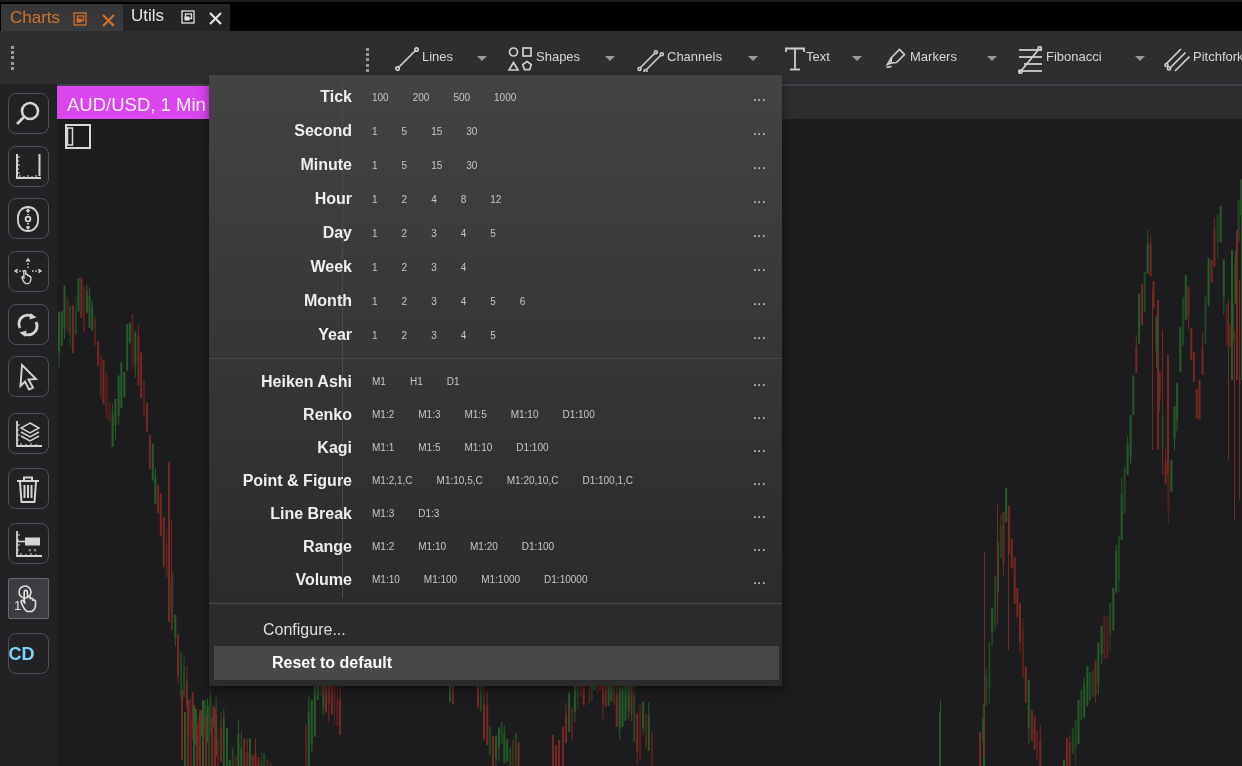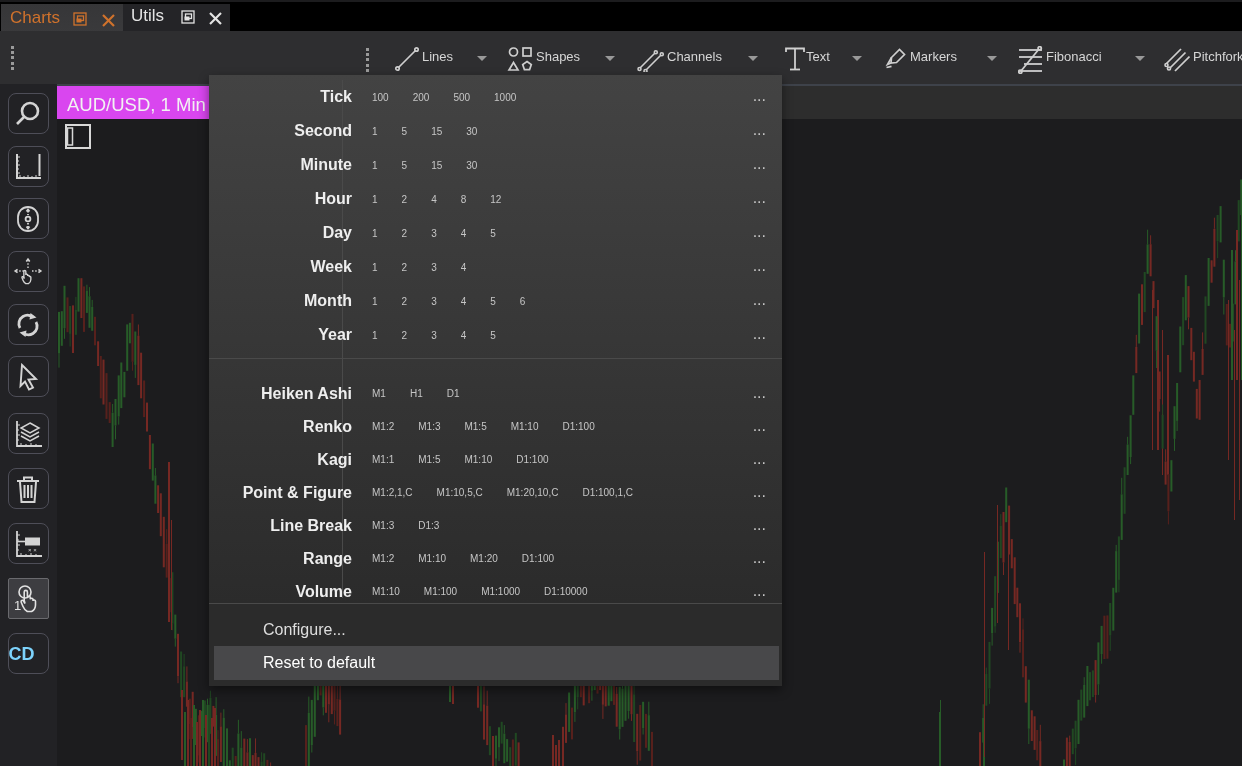--- a/index.html
+++ b/index.html
@@ -63,24 +63,24 @@
   border-top:1px solid #4a4a4a; }
 .mrow { position:relative; display:flex; align-items:center;padding-left:18px; }
 .mlabel { width:125px; text-align:right; font-size:16px; font-weight:bold; color:#eeeeee;
   flex:0 0 125px; }
 .mvals { margin-left:20px; display:flex; gap:24px; font-size:10px; color:#c6c6c6; }
 .mdots { position:absolute; right:16px; top:50%; transform:translateY(-58%);
   font-size:16px; color:#c6c6c6; }
 #msep1 { position:absolute; left:0px; top:283px; width:573px; height:1px; background:#4a4a4a; }
 #vline { position:absolute; left:133px; top:5px; width:1px; height:518px; background:#4a4a4a; }
 #sec1 { position:absolute; left:0; top:5px; width:573px; }
-#sec2 { position:absolute; left:0; top:290px; width:573px;margin-top:12px; }
+#sec2 { position:absolute; left:0; top:290px; width:573px; }
 #configure { position:absolute; left:54px; top:546px; font-size:16px; color:#dedede; }
 #reset { position:absolute; left:5px; top:571px; width:565px; height:34px; background:#48484a; }
-#reset span { position:absolute; left:49px; top:8px; font-size:16px; color:#ffffff; }
+#reset span { position:absolute; left:58px; top:8px; font-size:16px; color:#ffffff;font-weight:bold; }
 </style></head>
 <body>
 <div id="root">
 
 <div id="chart">
   <svg id="candles" width="1185" height="682" viewBox="57 84 1185 682" style="opacity:0.75">
         <rect x="58" y="311.9" width="2" height="41.4" fill="#2b722c"></rect>
         <rect x="58.5" y="353.3" width="1" height="14.3" fill="#2b722c"></rect>
         <rect x="60.8" y="311.2" width="2" height="34.6" fill="#2b722c"></rect>
         <rect x="63.5" y="285.8" width="2" height="42.4" fill="#2b722c"></rect>

